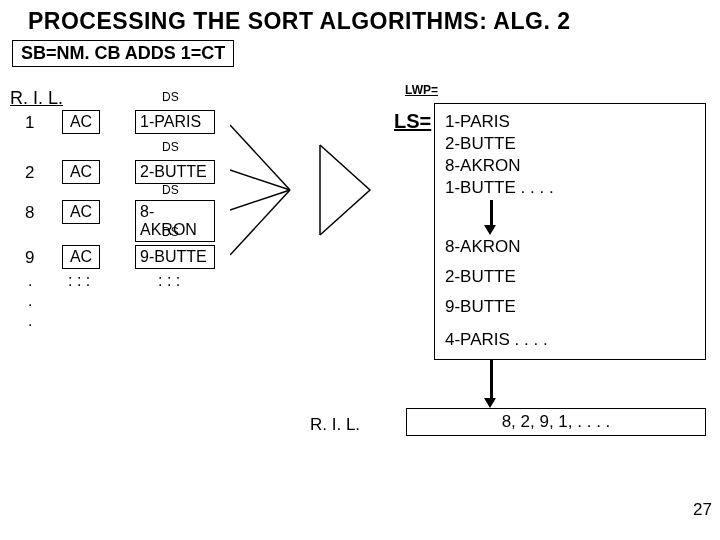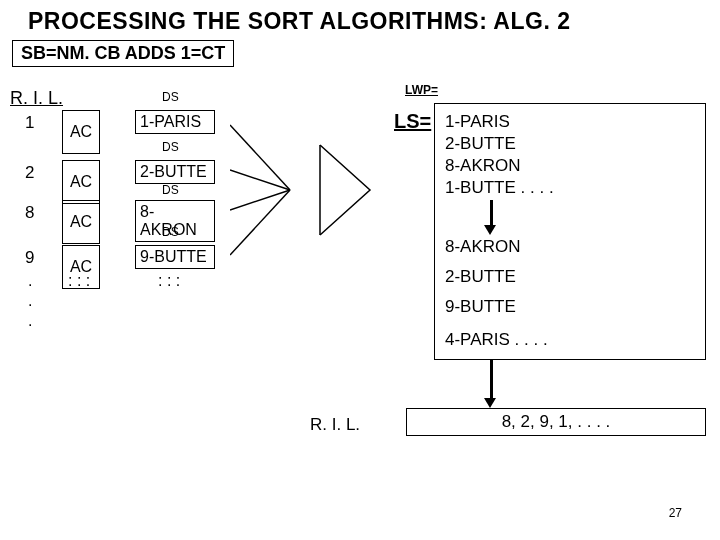--- a/index.html
+++ b/index.html
@@ -39,21 +39,21 @@
   .ril-num {
     position: absolute;
     left: 25px;
     font-size: 17px;
   }
   .ac-box {
     position: absolute;
     border: 1.5px solid #000;
     font-size: 16px;
     text-align: center;
-    padding: 12px 6px;
+    padding: 2px 6px;
     width: 24px;
   }
   .ds-label {
     position: absolute;
     font-size: 12px;
   }
   .ds-box {
     position: absolute;
     border: 1.5px solid #000;
     font-size: 16px;
@@ -124,22 +124,22 @@
     left: 406px;
     width: 290px;
     border: 1.5px solid #000;
     padding: 3px 4px;
     font-size: 17px;
     text-align: center;
   }
   .page-num {
     position: absolute;
     bottom: 20px;
-    right: 38px;
-    font-size: 12px;
+    right: 8px;
+    font-size: 17px;
   }
   .merge-svg {
     position: absolute;
     top: 115px;
     left: 230px;
   }
 </style>
 </head>
 <body>
 

